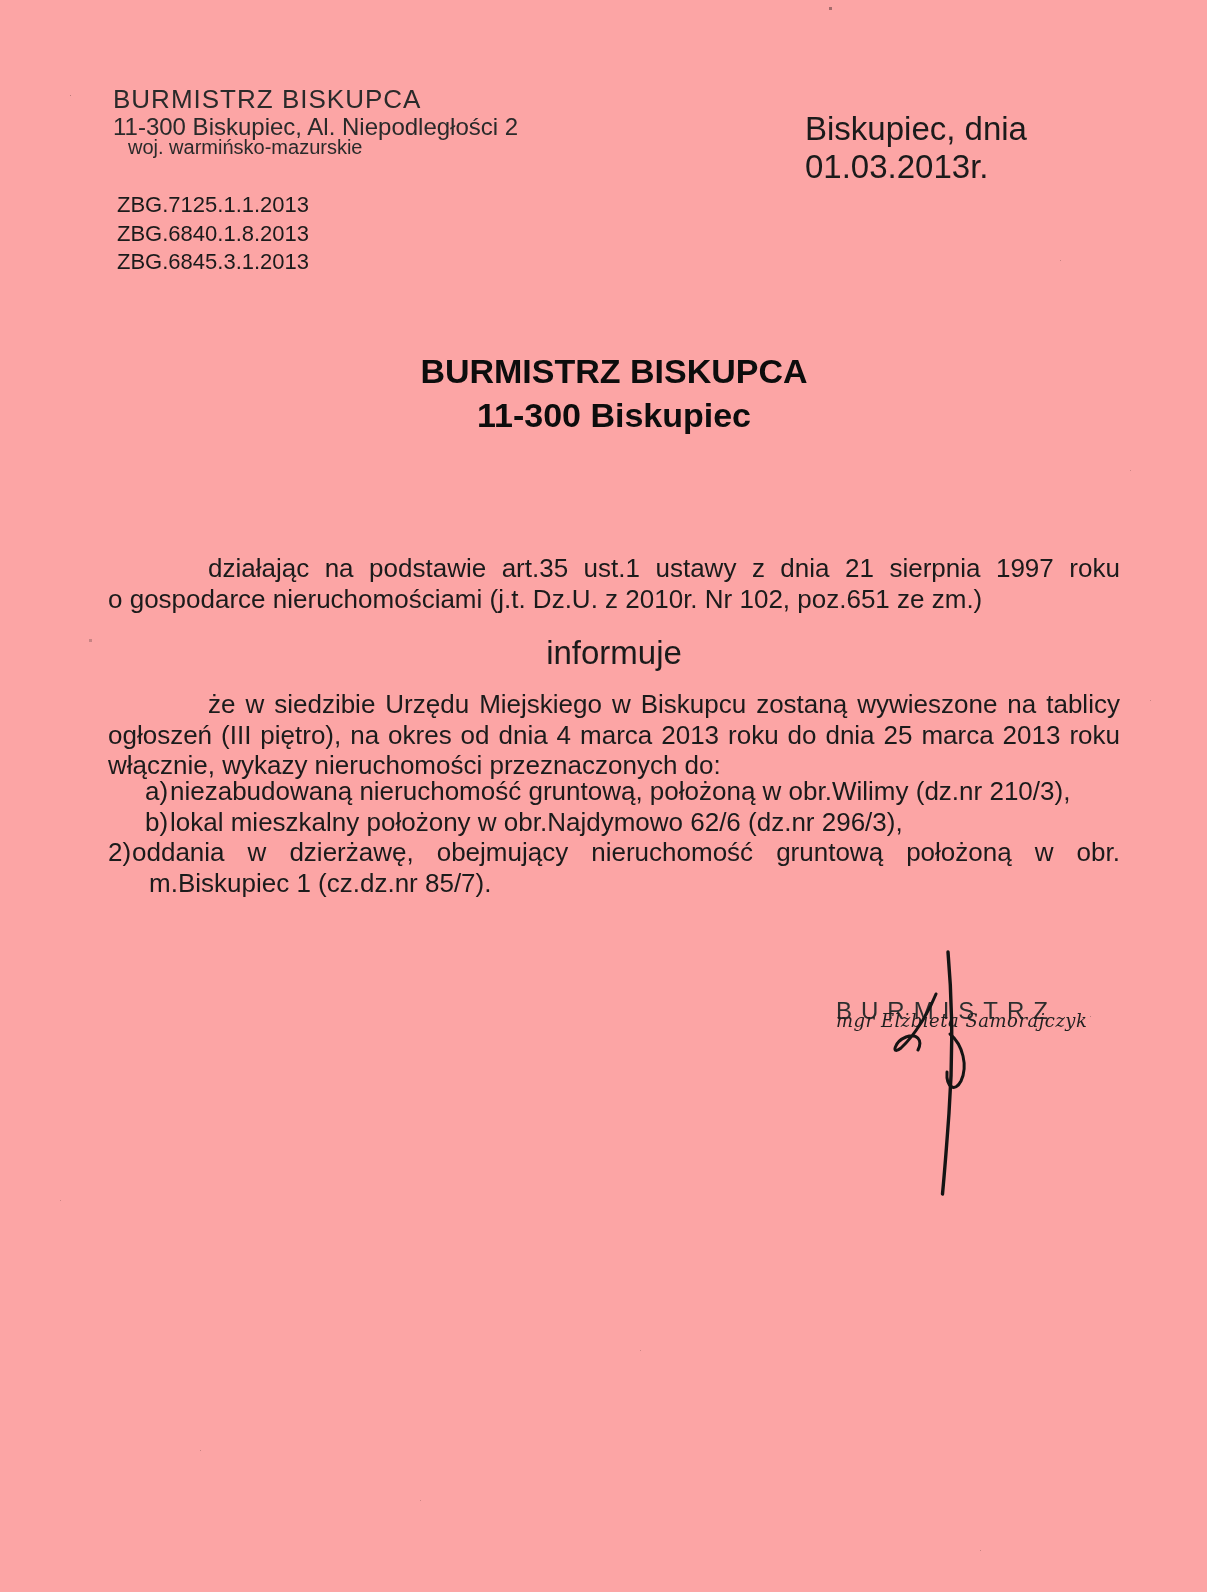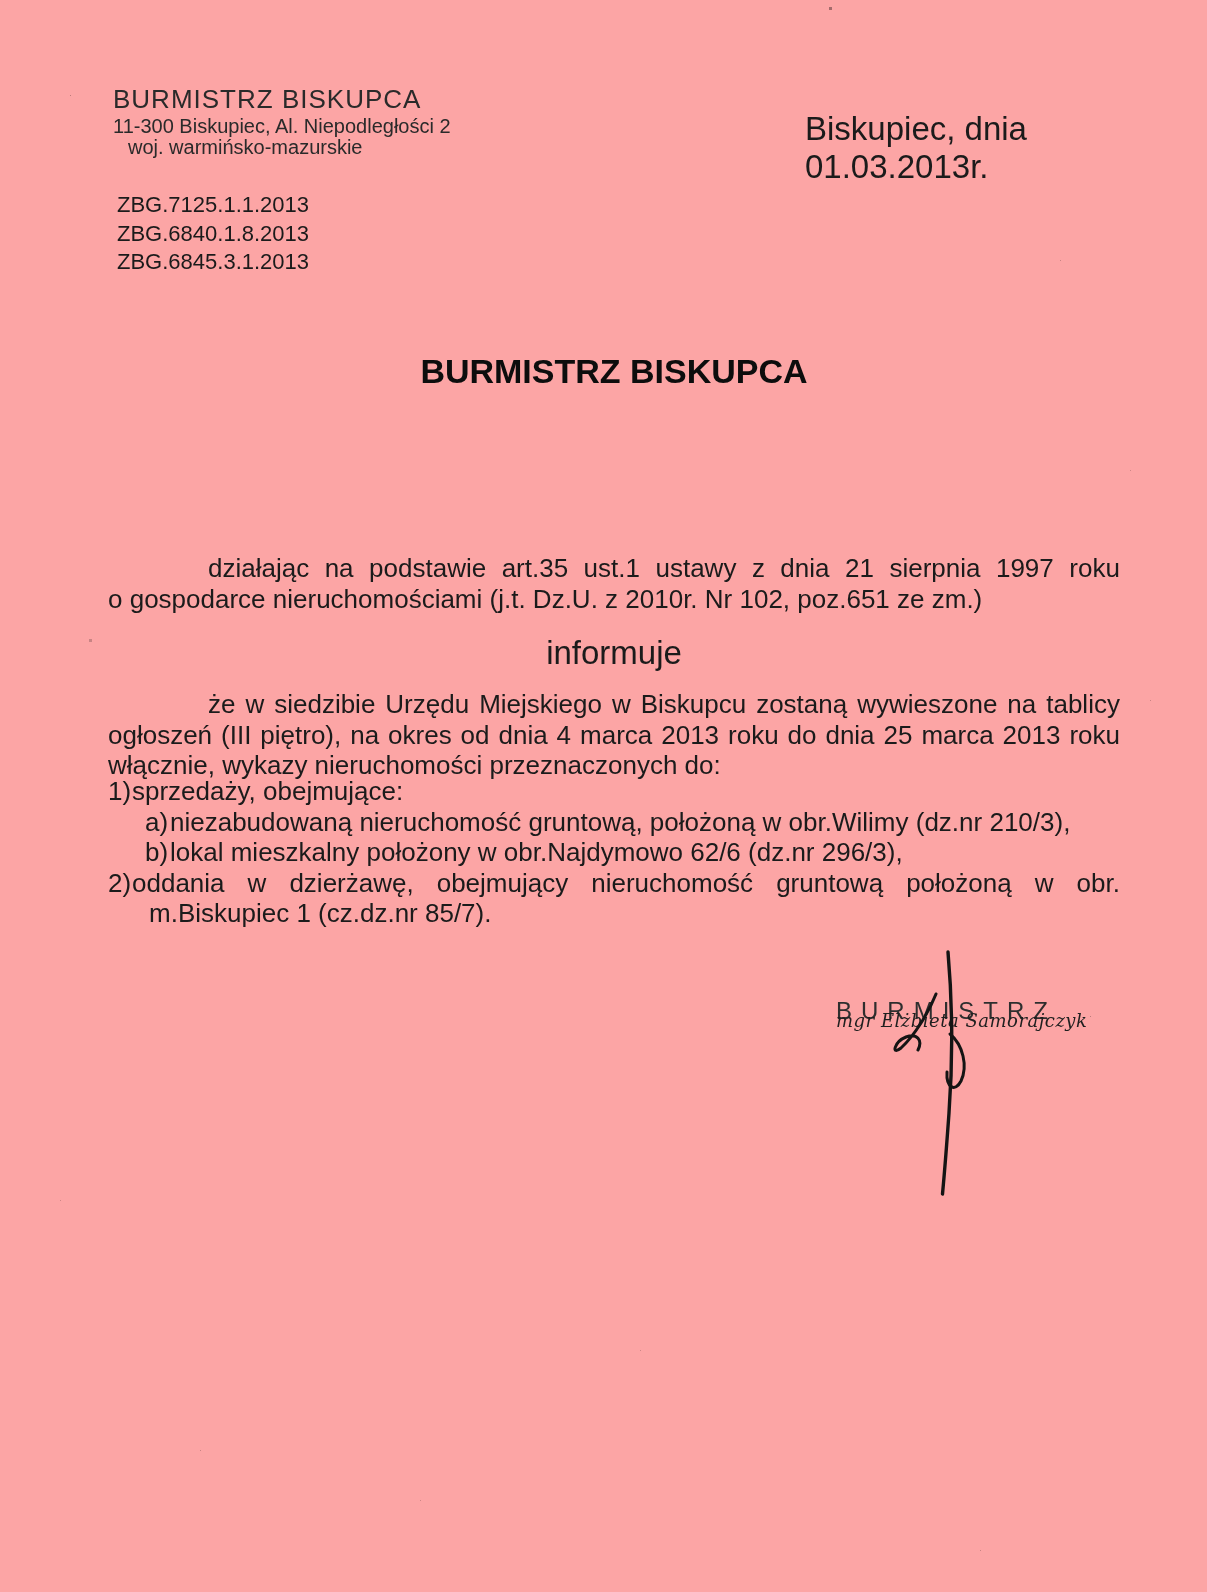--- a/index.html
+++ b/index.html
@@ -4,21 +4,21 @@
 <style>
   html,body{margin:0;padding:0;background:#e8e8e8;}
   .page{
     position:relative;width:1207px;height:1592px;background:#fca5a5;
     margin:0 auto;overflow:hidden;
     font-family:"Liberation Sans",sans-serif;color:#1b1b1b;
   }
   
   .stamp{position:absolute;left:113px;top:84px;color:#2a2a2a;}
   .stamp .l1{font-size:26px;line-height:30px;letter-spacing:1px;}
-  .stamp .l2{font-size:20px;line-height:21px;margin-top:2px;}
+  .stamp .l2{font-size:24px;line-height:21px;margin-top:2px;}
   .stamp .l3{font-size:20px;line-height:21px;padding-left:15px;}
   
   .dateline{position:absolute;left:805px;top:110px;font-size:33px;}
   
   .refs{position:absolute;left:117px;top:191px;font-size:22px;line-height:28.5px;}
   
   .content{position:absolute;left:108px;top:0;width:1012px;height:1592px;}
   .title{position:absolute;left:0;top:349px;width:100%;text-align:center;
          font-weight:bold;font-size:34px;line-height:44px;color:#0d0d0d;}
   .para{position:absolute;left:0;width:100%;font-size:26px;line-height:30.5px;}
@@ -69,20 +69,21 @@
 
   <div class="refs">
     <div>ZBG.7125.1.1.2013</div>
     <div>ZBG.6840.1.8.2013</div>
     <div>ZBG.6845.3.1.2013</div>
   </div>
 
   <div class="content">
     <div class="title">
       <div>BURMISTRZ BISKUPCA</div>
+      <div>11-300 Biskupiec</div>
     </div>
 
     <div class="para intro">
       <div class="line jline ind">
           <span>działając</span>
           <span>na</span>
           <span>podstawie</span>
           <span>art.35</span>
           <span>ust.1</span>
           <span>ustawy</span>
@@ -128,21 +129,20 @@
           <span>dnia</span>
           <span>25</span>
           <span>marca</span>
           <span>2013</span>
           <span>roku</span>
         </div>
       <div class="line">włącznie, wykazy nieruchomości przeznaczonych do:</div>
     </div>
 
     <div class="para listp">
-      <div class="line li-main"><span class="mk">1)</span><span>sprzedaży, obejmujące:</span></div>
       <div class="line li-sub"><span class="mk">a)</span><span>niezabudowaną nieruchomość gruntową, położoną w obr.Wilimy (dz.nr 210/3),</span></div>
       <div class="line li-sub"><span class="mk">b)</span><span>lokal mieszkalny położony w obr.Najdymowo 62/6 (dz.nr 296/3),</span></div>
       <div class="line li-rel">
           <span class="mk">2)</span>
           <div class="jline jtext">
             <span>oddania</span>
             <span>w</span>
             <span>dzierżawę,</span>
             <span>obejmujący</span>
             <span>nieruchomość</span>

